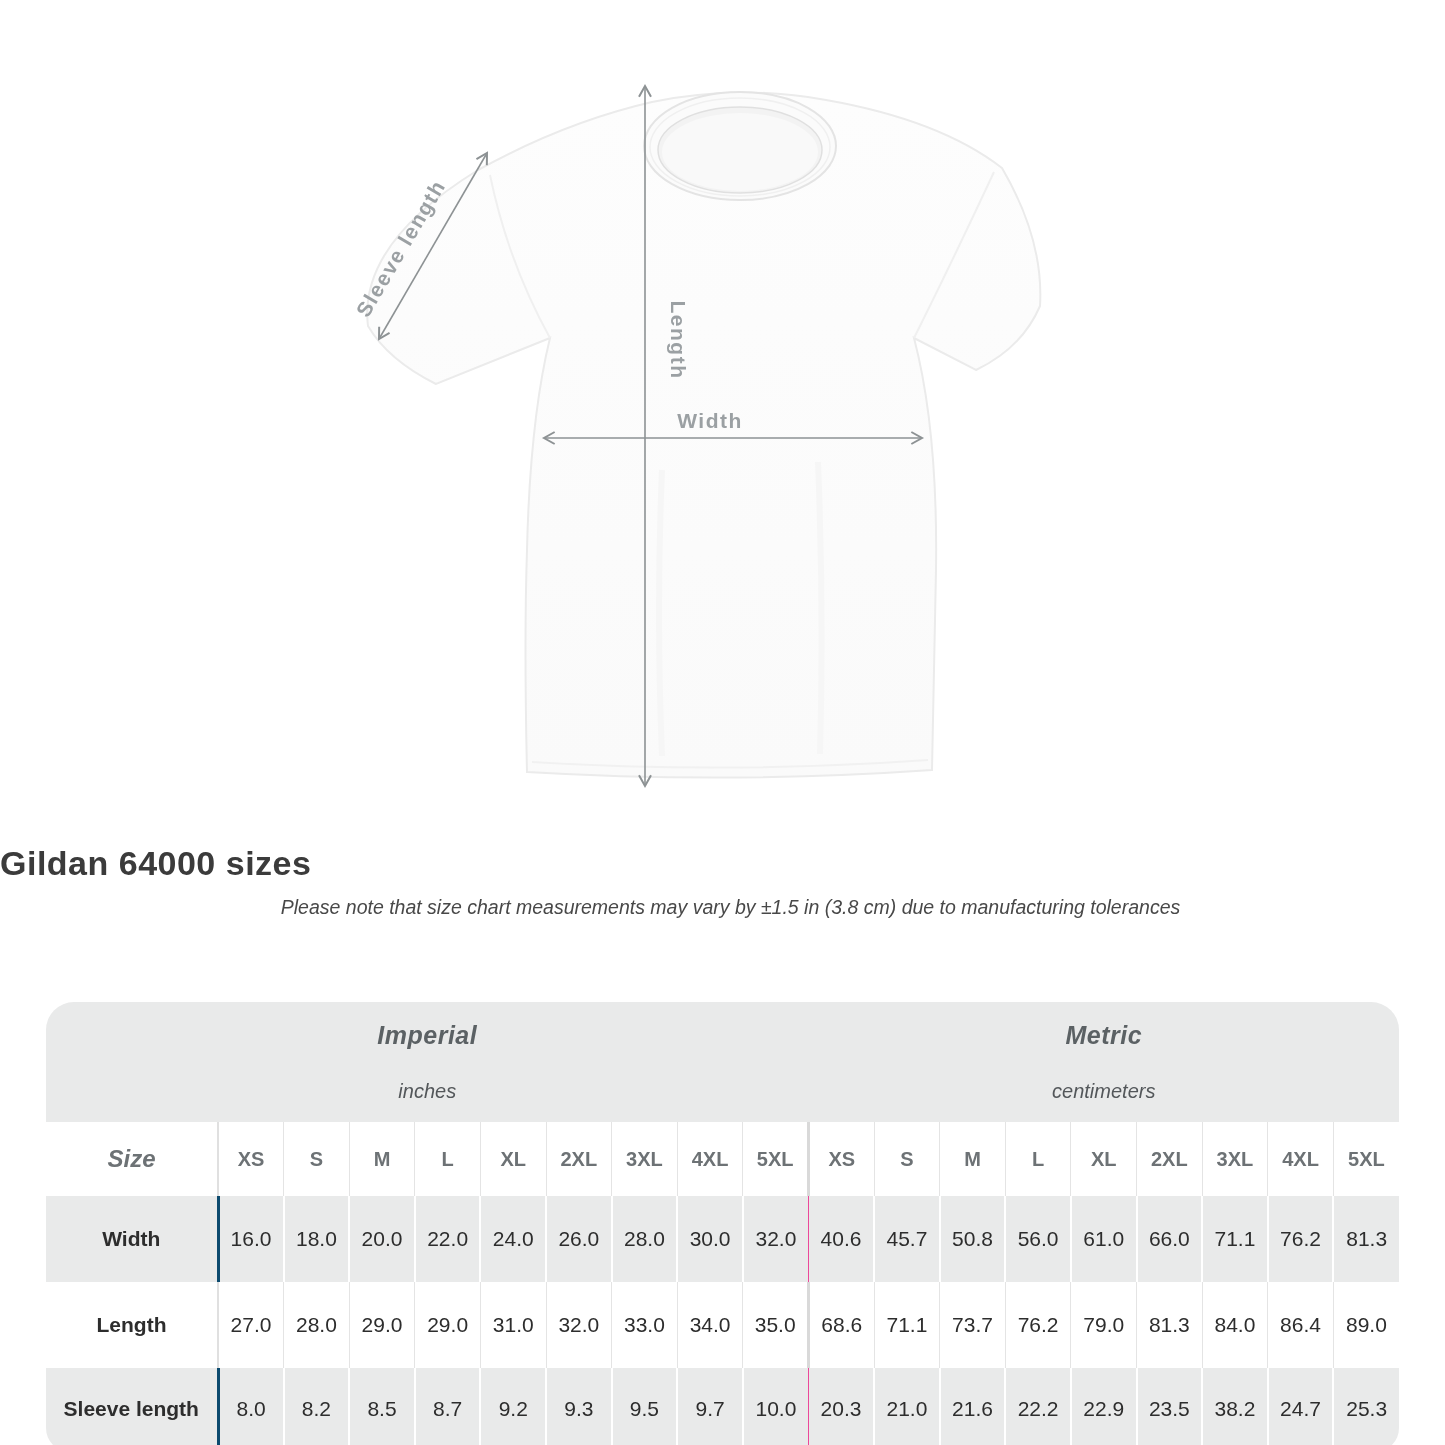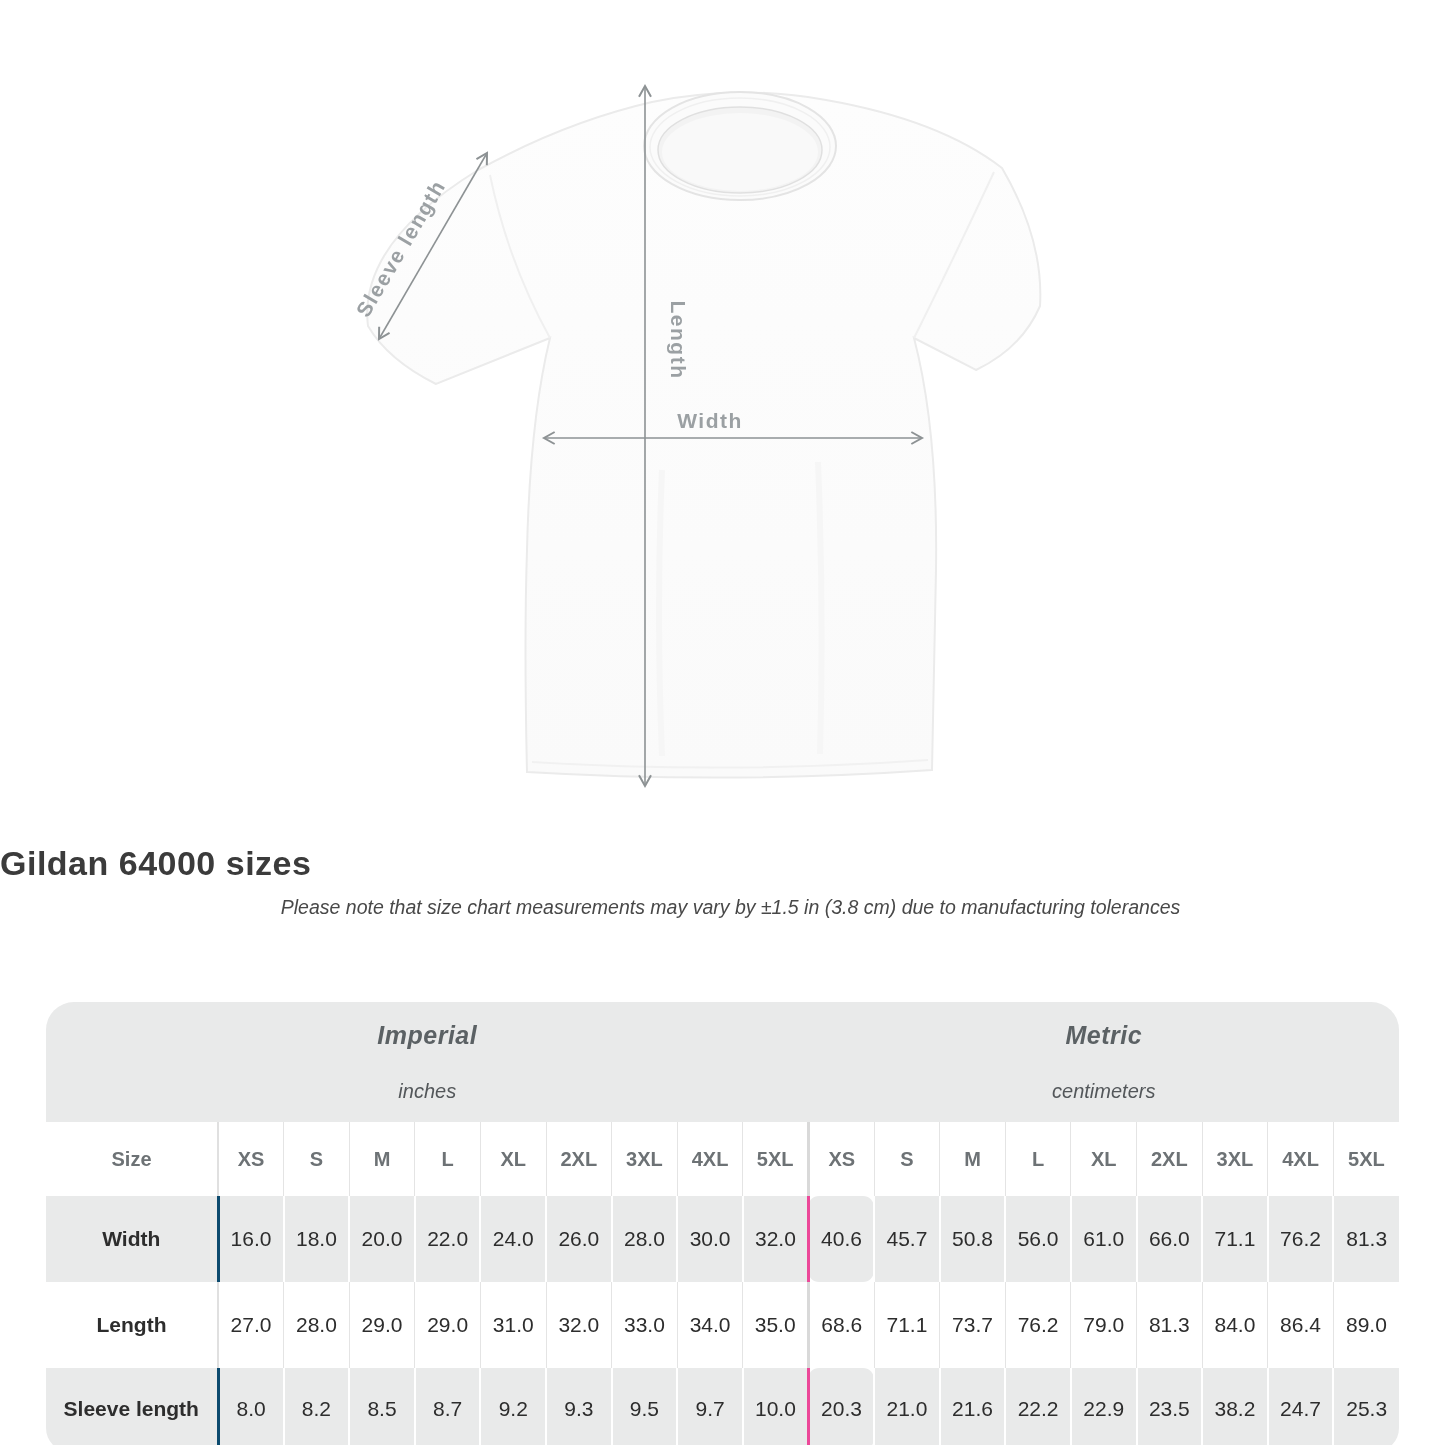--- a/index.html
+++ b/index.html
@@ -30,32 +30,32 @@
     border-radius:28px 28px 24px 24px;overflow:hidden;
   }
   table.size-table{
     width:1353px;table-layout:fixed;border-collapse:collapse;border-spacing:0;
   }
   .size-table td{text-align:center;vertical-align:middle;padding:0;}
   .grp-cell{background:#e9eaea;height:120px;vertical-align:middle;}
   .grp-name{font-size:25px;font-weight:bold;font-style:italic;color:#5b6164;letter-spacing:.5px;}
   .grp-unit{font-size:20px;font-style:italic;color:#53575a;margin-top:30px;}
   tr.size-row td{background:#ffffff;height:74px;font-weight:bold;font-size:20px;color:#6d7275;}
-  tr.size-row td.row-label{font-size:20px;}
+  tr.size-row td.row-label{font-size:24px;font-style:italic;}
   tr.gray-row td{background:#e9eaea;height:86px;font-size:21px;color:#2d2d2d;}
   tr.white-row td{background:#ffffff;height:86px;font-size:21px;color:#2d2d2d;}
   tr.last-row td{height:82px;}
   .row-label{font-weight:bold;font-size:21px;color:#6d7275;}
   
   tr.size-row td+td, tr.white-row td+td{border-left:1px solid #e4e4e4;}
   tr.gray-row td+td{border-left:2px solid #ffffff;}
   tr.size-row td.first-data, tr.white-row td.first-data{border-left:2px solid #e0e0e0;}
   tr.gray-row td.first-data{border-left:3px solid #0c4a6e;}
   tr.size-row td.metric-start, tr.white-row td.metric-start{border-left:3px solid #d9d9d9;}
-  tr.gray-row td.metric-start{border-left:3px solid #ec4899;border-radius:11px;}
+  tr.gray-row td.metric-start{border-left:1px solid #ec4899;}
 </style>
 </head>
 <body>
 
 <div class="diagram-wrap">
   <svg width="1445" height="830" viewBox="0 0 1445 830">
     <defs>
       <marker id="arr" viewBox="0 0 12 12" refX="10" refY="6" markerWidth="10" markerHeight="10" orient="auto-start-reverse">
         <path d="M2,1.5 L10,6 L2,10.5" fill="none" stroke="#8d9294" stroke-width="1.5"></path>
       </marker>

